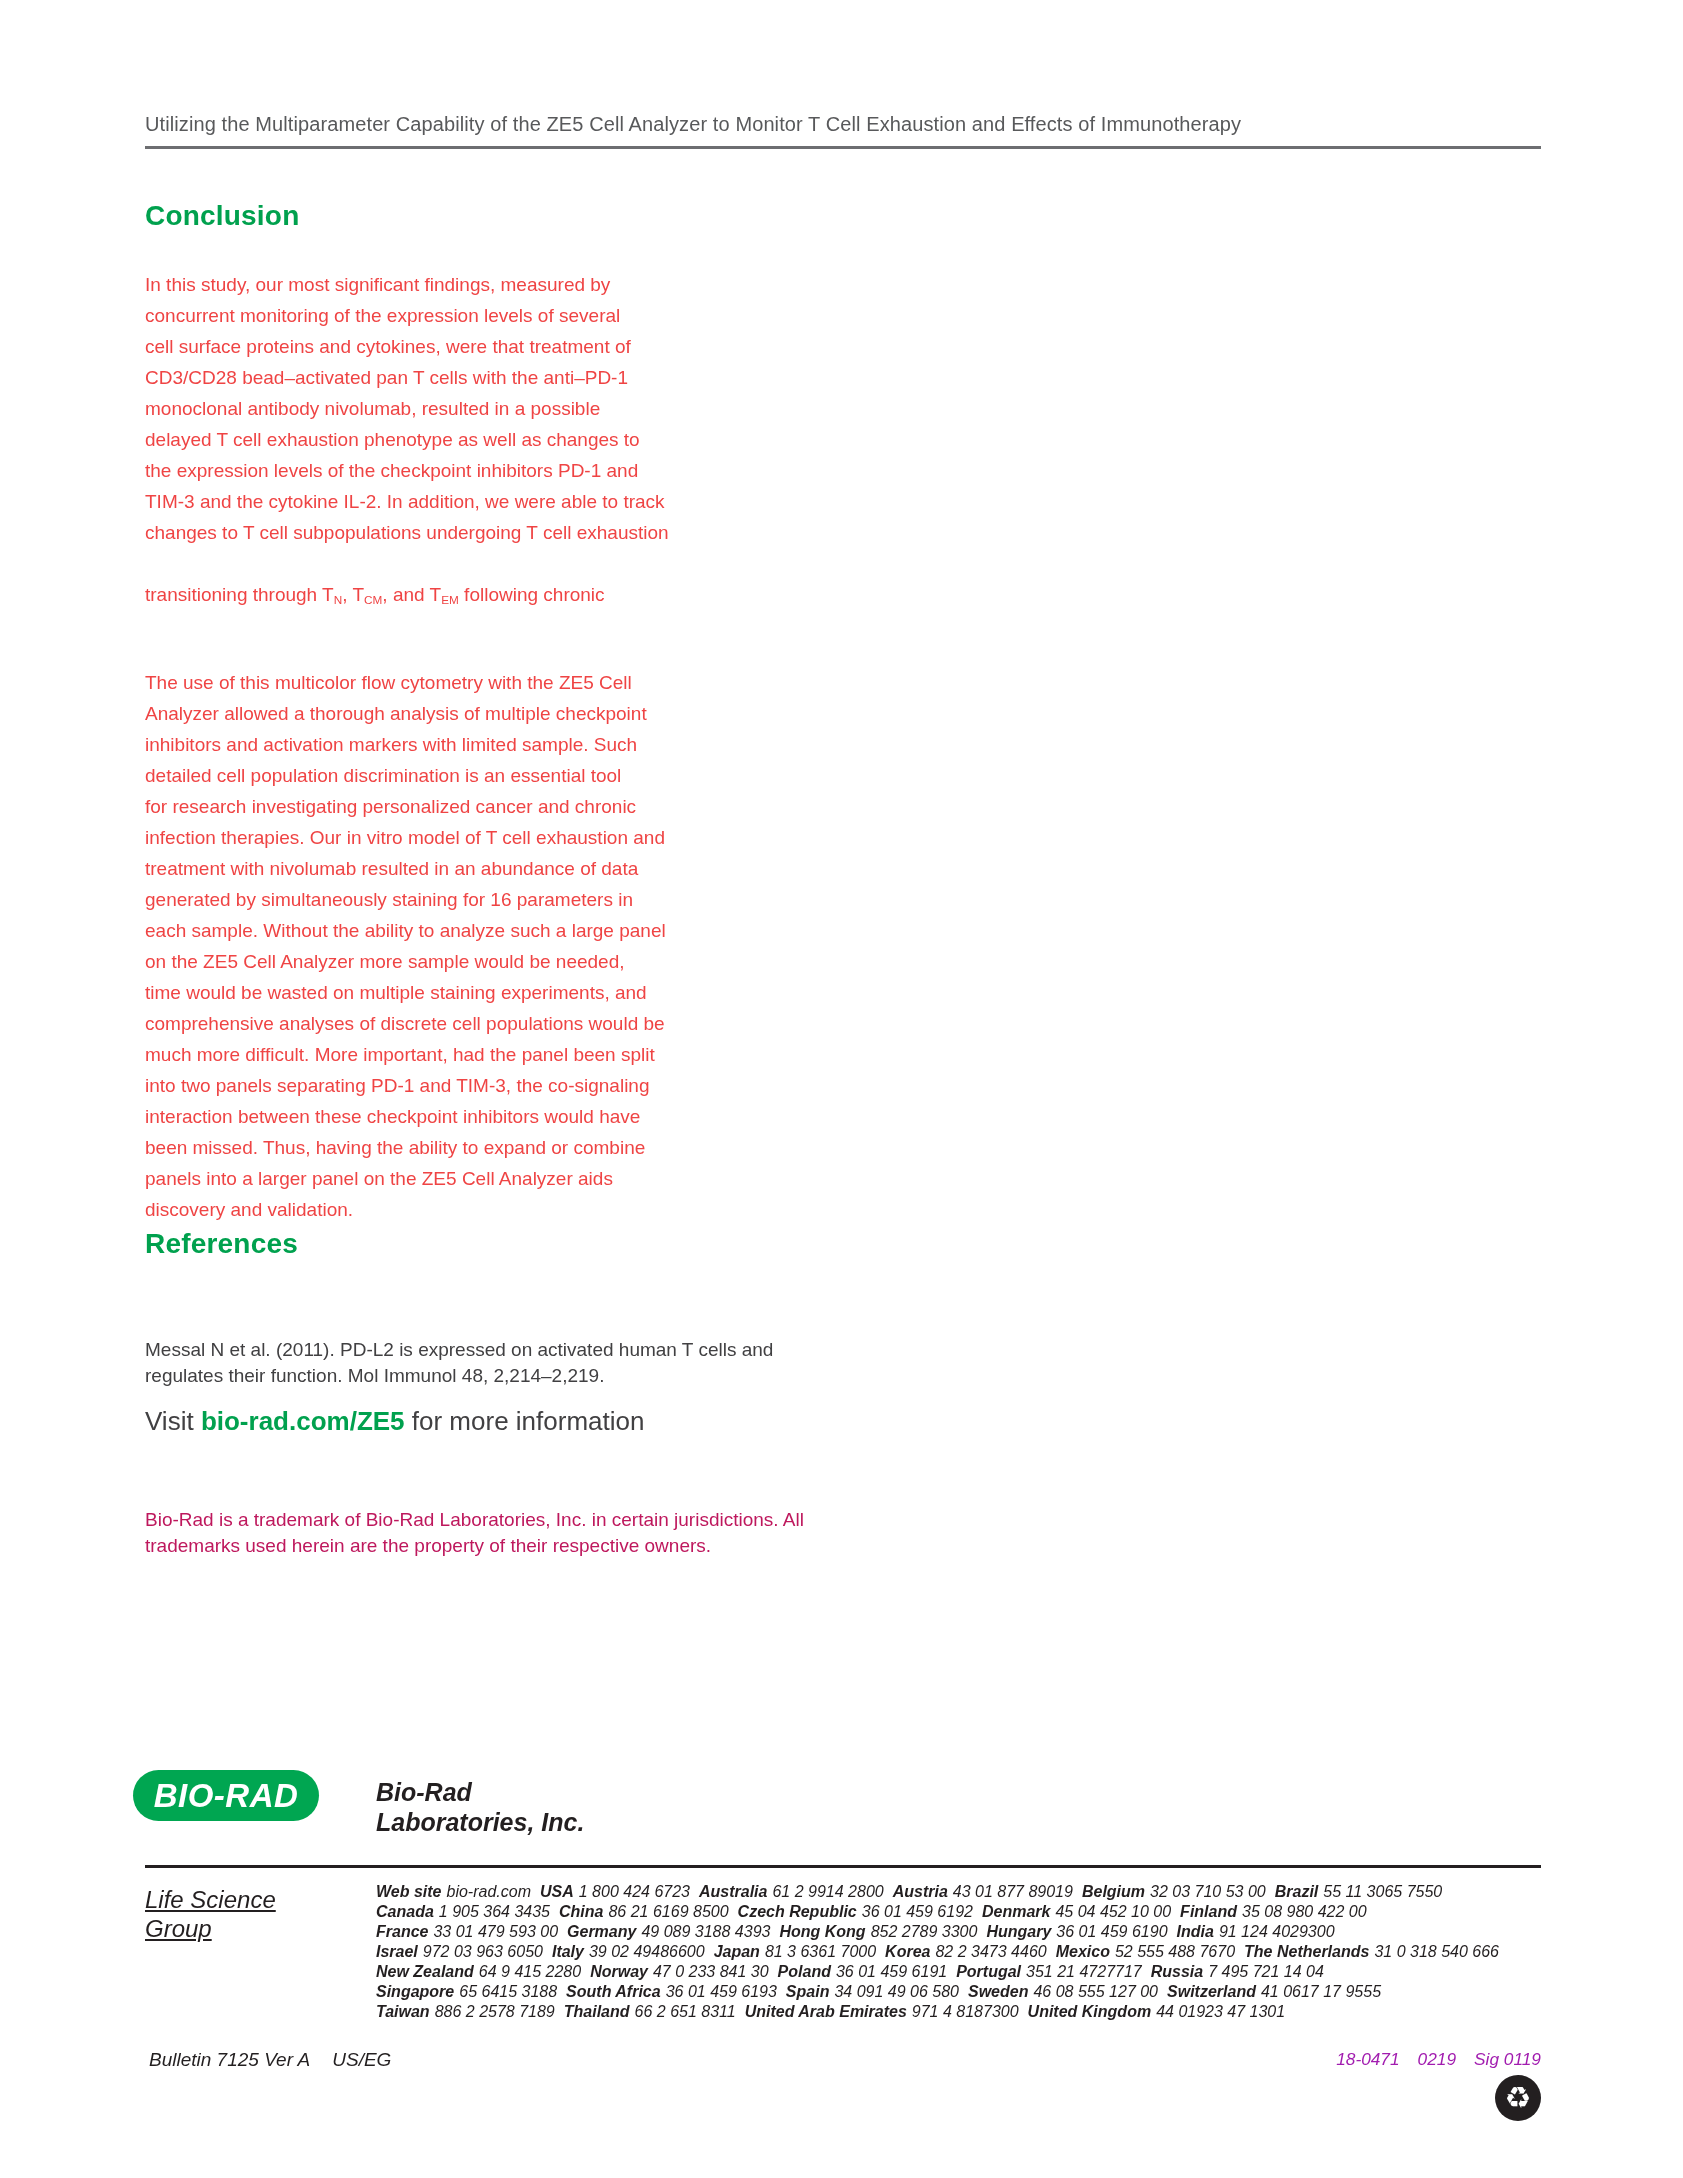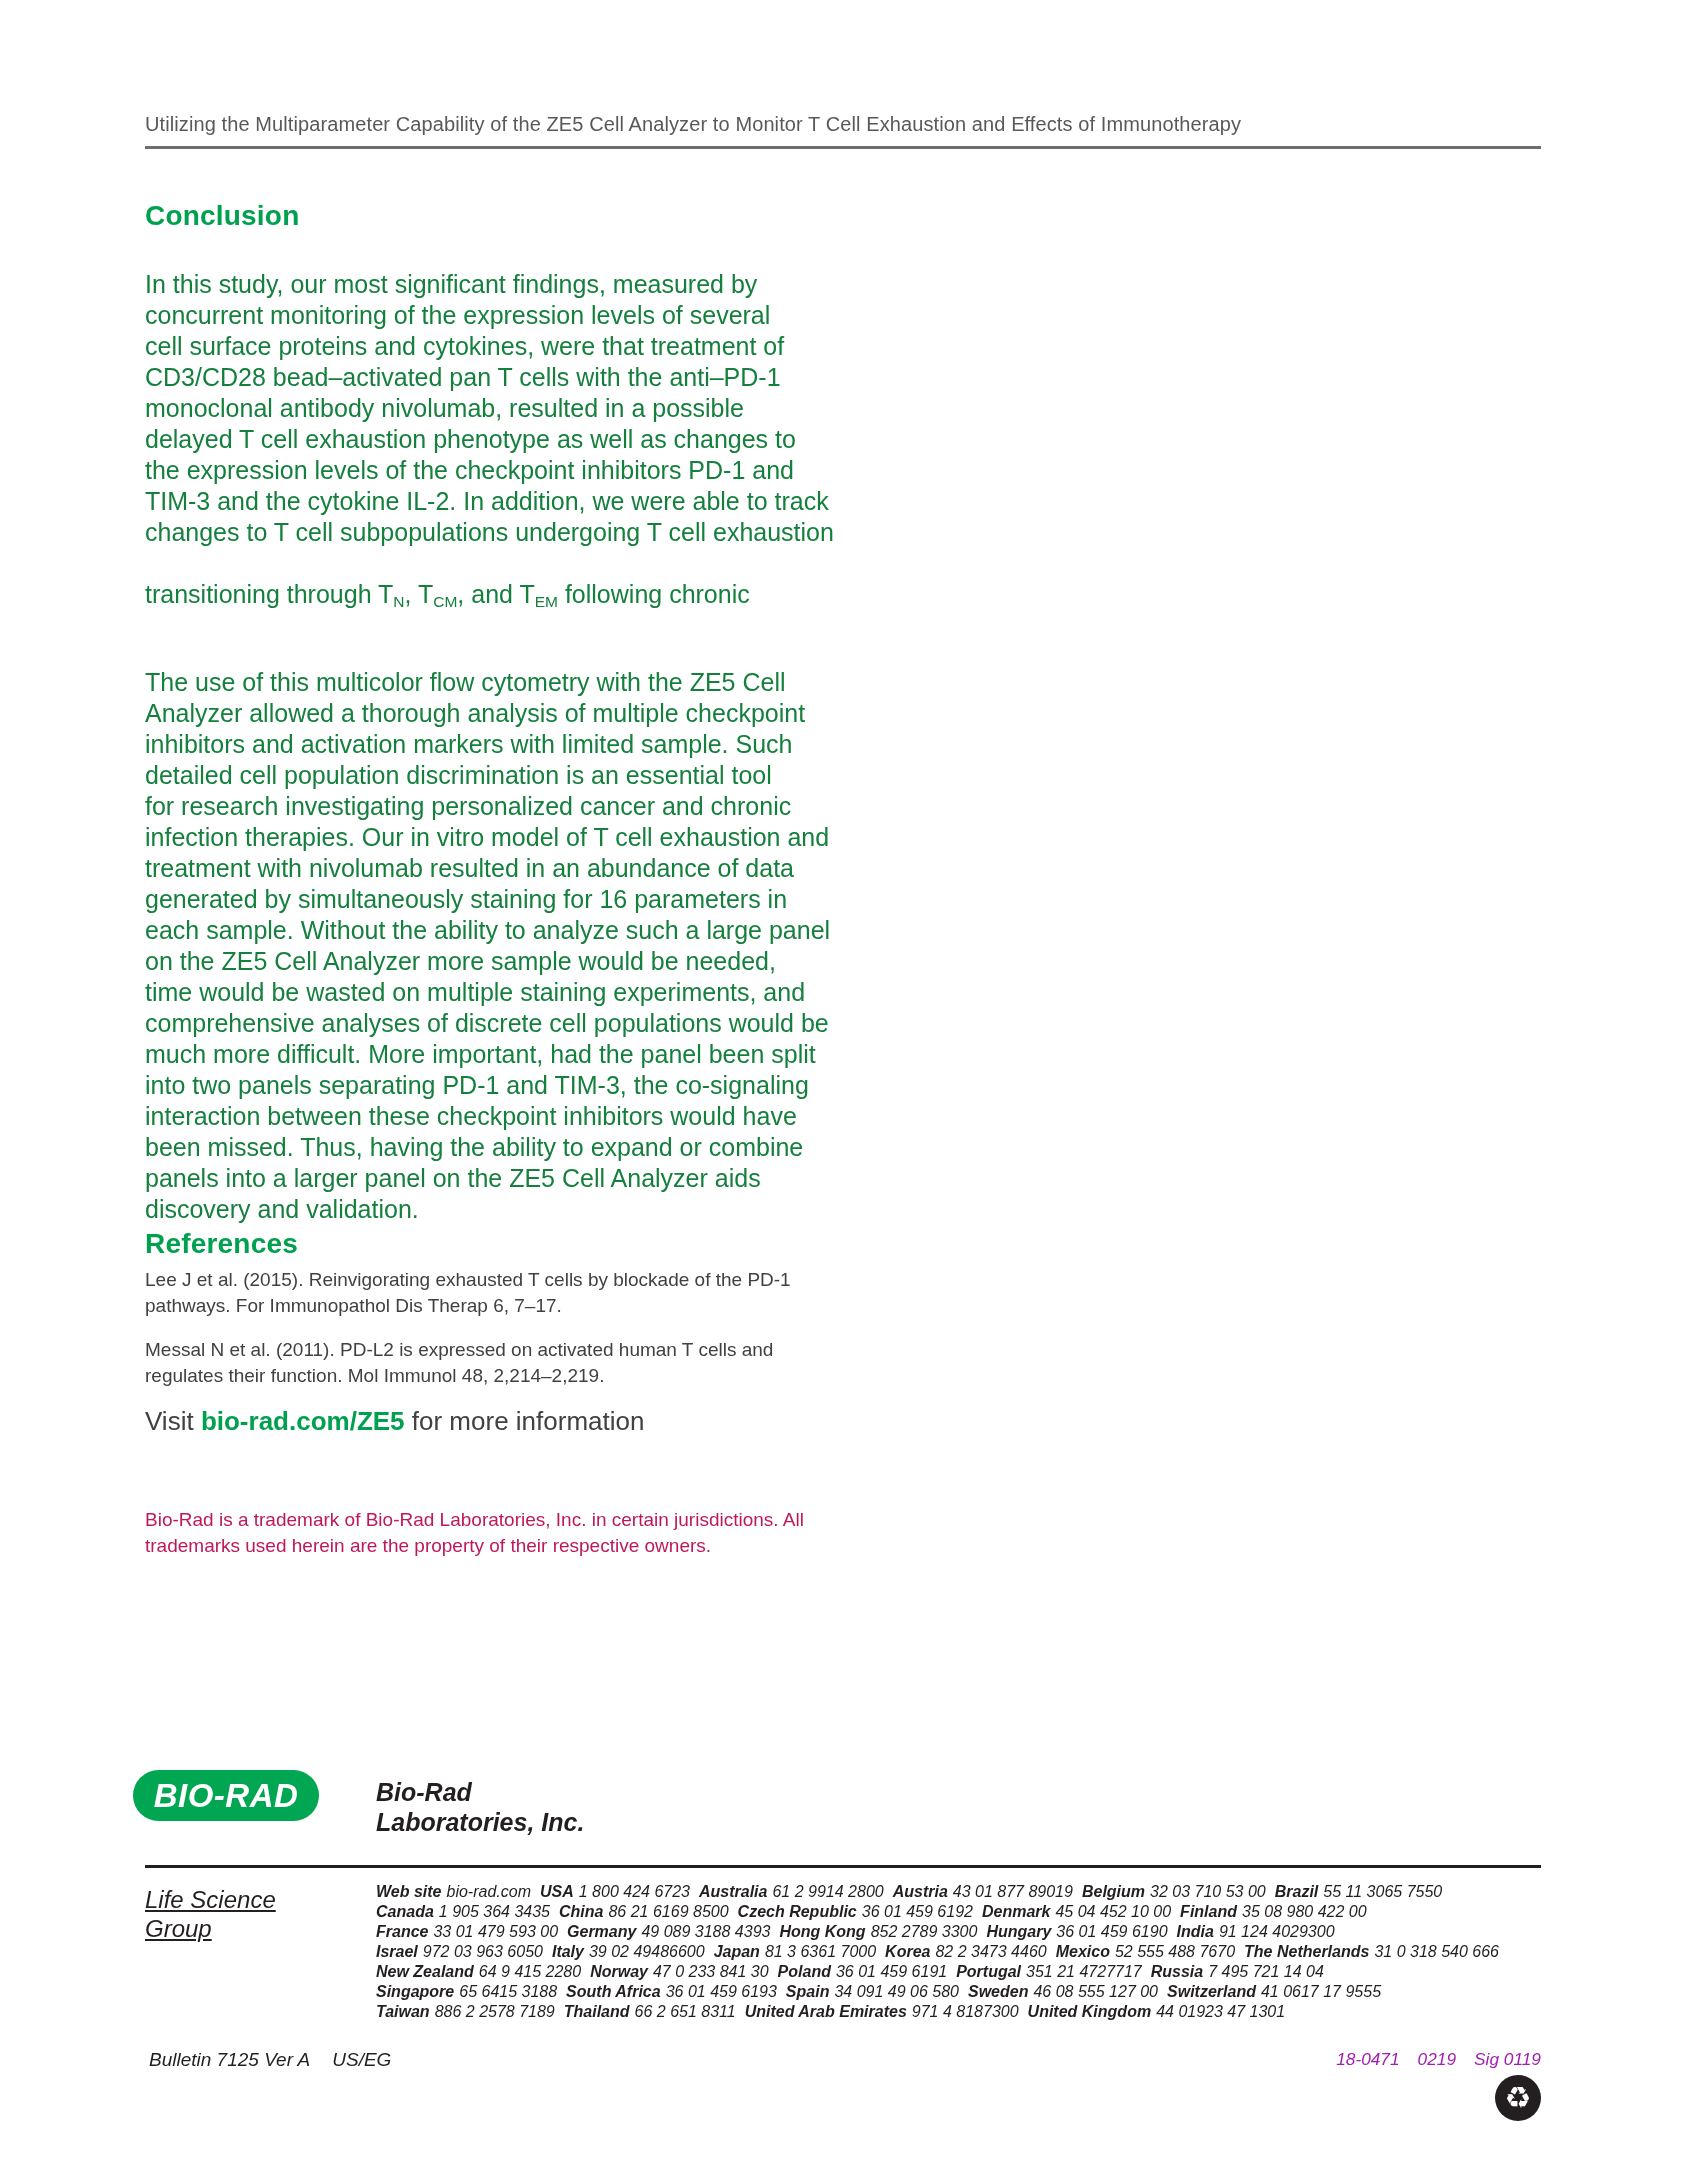--- a/index.html
+++ b/index.html
@@ -20,21 +20,21 @@
   .header-rule{
     left:145px;top:146px;width:1396px;height:3px;background:#6d6e71;
   }
   .green-heading{
     font-size:28px;font-weight:bold;color:#00a14e;letter-spacing:0.2px;
   }
   .h-conclusion{left:145px;top:200px;}
   .h-references{left:145px;top:1228px;}
   .bodypara{
     left:145px;width:871px;
-    font-size:25px;line-height:31px;color:#15803d;
+    font-size:19px;line-height:31px;color:#ef4444;
     white-space:pre-line;
   }
   .para1{top:238px;}
   .para2{top:636px;}
   .subline{white-space:normal;}
   .sub{font-size:0.62em;vertical-align:-0.28em;line-height:0;}
   .refpara{
     left:145px;width:812px;
     font-size:19px;line-height:26px;color:#414042;
     white-space:pre-line;
@@ -133,22 +133,20 @@
 comprehensive analyses of discrete cell populations would be
 much more difficult. More important, had the panel been split
 into two panels separating PD-1 and TIM-3, the co-signaling
 interaction between these checkpoint inhibitors would have
 been missed. Thus, having the ability to expand or combine
 panels into a larger panel on the ZE5 Cell Analyzer aids
 discovery and validation.</div>
   </div>
 
   <div class="abs green-heading h-references">References</div>
-  <div class="abs refpara ref1">Lee J et al. (2015). Reinvigorating exhausted T cells by blockade of the PD-1
-pathways. For Immunopathol Dis Therap 6, 7–17.</div>
   <div class="abs refpara ref2">Messal N et al. (2011). PD-L2 is expressed on activated human T cells and
 regulates their function. Mol Immunol 48, 2,214–2,219.</div>
 
   <div class="abs visit"><span>Visit </span><a class="visit-link">bio-rad.com/ZE5</a><span> for more information</span></div>
 
   <div class="abs trademark">Bio-Rad is a trademark of Bio-Rad Laboratories, Inc. in certain jurisdictions. All
 trademarks used herein are the property of their respective owners.</div>
 
   <div class="abs logo-pill">
     <span class="logo-text">BIO-RAD</span>

